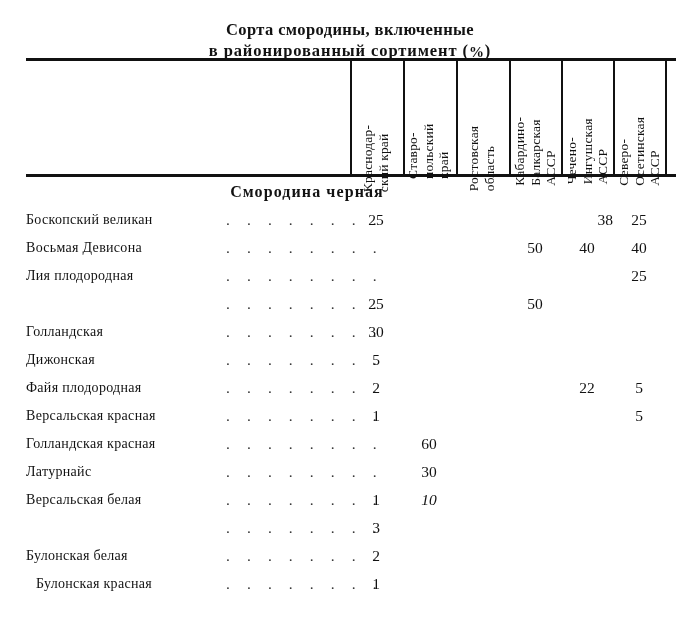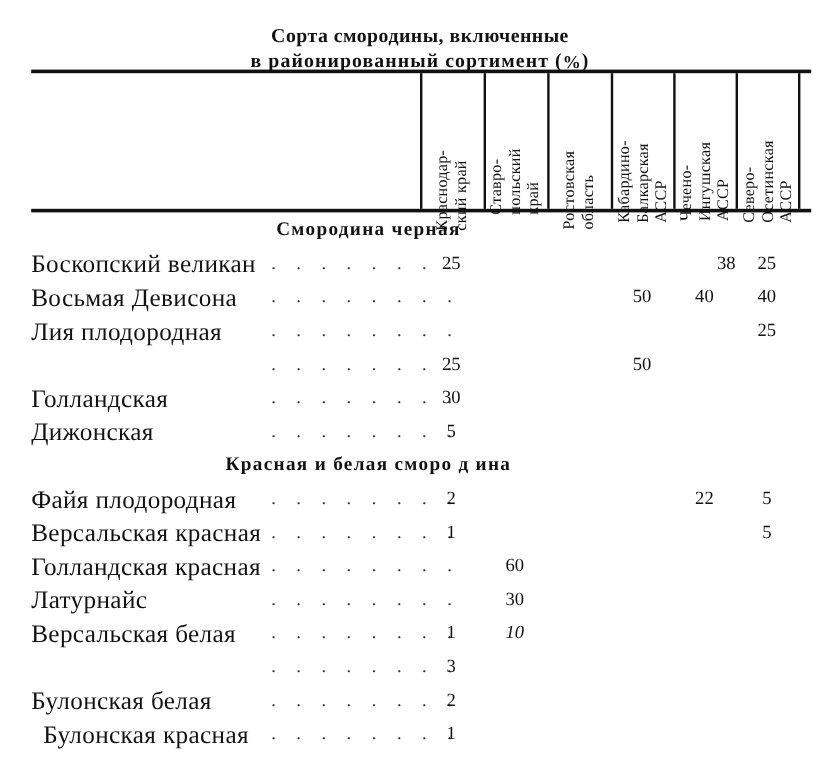--- a/index.html
+++ b/index.html
@@ -109,21 +109,21 @@
   .row {
     position: relative;
     height: 28px;
     line-height: 28px;
     white-space: nowrap;
   }
   .row-label {
     position: absolute;
     left: 0;
     top: 0;
-    font-size: 21px;
+    font-size: 14px;
     letter-spacing: 0.3px;
     text-align: center;
   }
   .row.indented .row-label { left: 10px; }
   .leader {
     position: absolute;
     top: 0;
     height: 28px;
     overflow: hidden;
     font-size: 15.5px;
@@ -256,21 +256,20 @@
     <div class="row">
       <div class="row-label">Дижонская</div>
       <div class="leader" style="left: 200px; width: 154px;">. . . . . . . . . . . . . . . . . . . .</div>
       <div class="cell" style="left: 324px;">5</div>
       <div class="cell" style="left: 377px;"></div>
       <div class="cell" style="left: 430px;"></div>
       <div class="cell" style="left: 483px;"></div>
       <div class="cell" style="left: 535px;"></div>
       <div class="cell" style="left: 587px;"></div>
     </div>
-    <div class="section-heading">Красная и белая сморо д ина</div>
     <div class="row">
       <div class="row-label">Файя  плодородная</div>
       <div class="leader" style="left: 200px; width: 154px;">. . . . . . . . . . . . . . . . . . . .</div>
       <div class="cell" style="left: 324px;">2</div>
       <div class="cell" style="left: 377px;"></div>
       <div class="cell" style="left: 430px;"></div>
       <div class="cell" style="left: 483px;"></div>
       <div class="cell" style="left: 535px;">22</div>
       <div class="cell" style="left: 587px;">5</div>
     </div>

